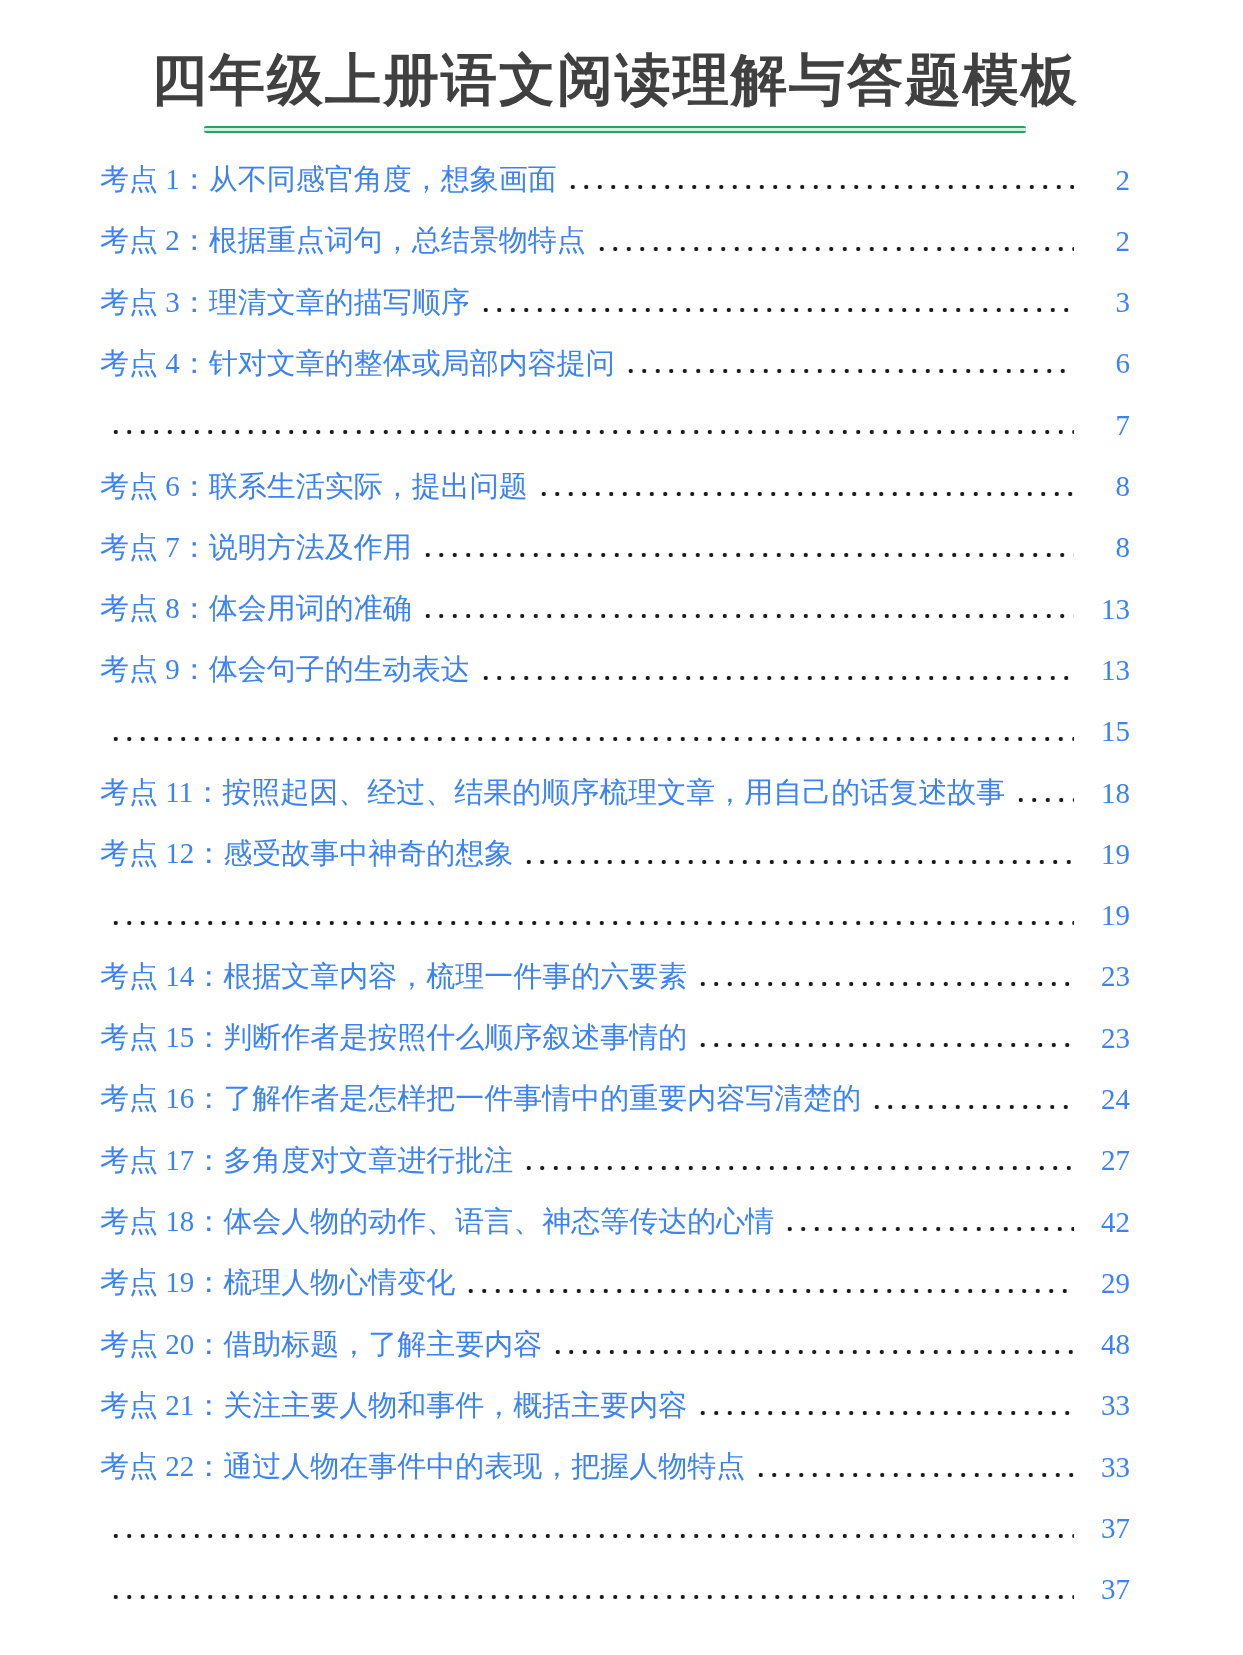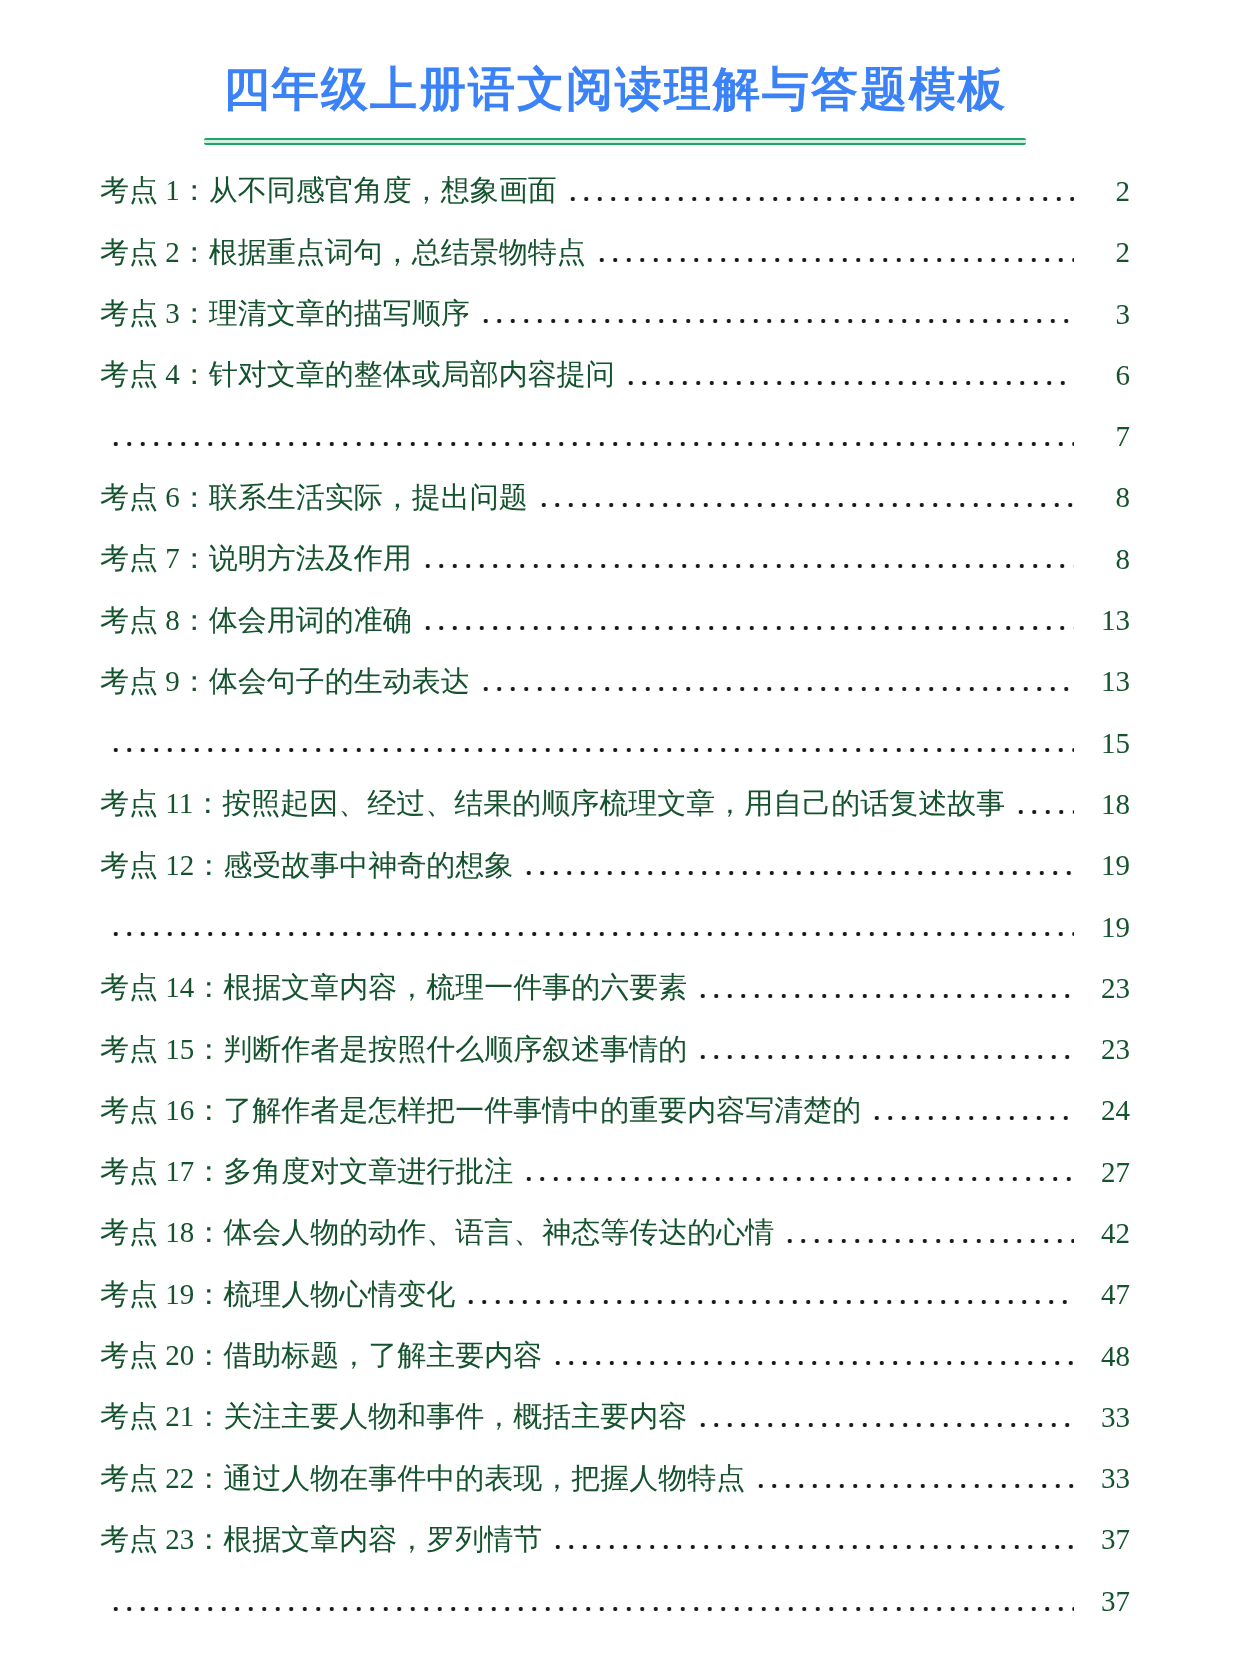--- a/index.html
+++ b/index.html
@@ -14,48 +14,48 @@
     font-family: "Liberation Serif", "DejaVu Serif", serif;
     overflow: hidden;
   }
   .page {
     box-sizing: border-box;
     width: 1243px;
     height: 1655px;
     padding: 40px 113px 0 100px;
   }
   .title {
-    margin: 16px;
+    margin: 0;
     text-align: center;
-    font-size: 47px;
+    font-size: 56px;
     line-height: 1.4;
     font-weight: 900;
     letter-spacing: 2px;
-    color: #3b82f6;
+    color: #404040;
     font-family: "DejaVu Serif", "Liberation Serif", serif;
     white-space: nowrap;
   }
   .rule {
     width: 822px;
     height: 3px;
     margin: 8px auto 0 auto;
     background: #cdf2de;
     border-top: 2px solid #21a465;
     border-bottom: 2px solid #21a465;
     border-radius: 2px;
   }
   .toc {
     margin-top: 16px;
   }
   .toc-row {
     display: flex;
     align-items: center;
     height: 61.3px;
     font-size: 29px;
-    color: #14532d;
+    color: #3b82f6;
   }
   .toc-label {
     white-space: nowrap;
   }
   .toc-dots {
     flex: 1 1 auto;
     align-self: stretch;
     margin: 0 12px 0 6px;
     background-image: radial-gradient(circle, #1a1a1a 1.8px, rgba(0,0,0,0) 2.3px);
     background-size: 13.5px 13.5px;
@@ -176,21 +176,21 @@
 
   <div class="toc-row">
     <span class="toc-label">考点 18：体会人物的动作、语言、神态等传达的心情</span>
     <span class="toc-dots"></span>
     <span class="toc-page">42</span>
   </div>
 
   <div class="toc-row">
     <span class="toc-label">考点 19：梳理人物心情变化</span>
     <span class="toc-dots"></span>
-    <span class="toc-page">47</span>
+    <span class="toc-page">29</span>
   </div>
 
   <div class="toc-row">
     <span class="toc-label">考点 20：借助标题，了解主要内容</span>
     <span class="toc-dots"></span>
     <span class="toc-page">48</span>
   </div>
 
   <div class="toc-row">
     <span class="toc-label">考点 21：关注主要人物和事件，概括主要内容</span>
@@ -198,21 +198,20 @@
     <span class="toc-page">33</span>
   </div>
 
   <div class="toc-row">
     <span class="toc-label">考点 22：通过人物在事件中的表现，把握人物特点</span>
     <span class="toc-dots"></span>
     <span class="toc-page">33</span>
   </div>
 
   <div class="toc-row">
-    <span class="toc-label">考点 23：根据文章内容，罗列情节</span>
     <span class="toc-dots"></span>
     <span class="toc-page">37</span>
   </div>
 
   <div class="toc-row">
     <span class="toc-dots"></span>
     <span class="toc-page">37</span>
   </div>
 </div>
 </div>

